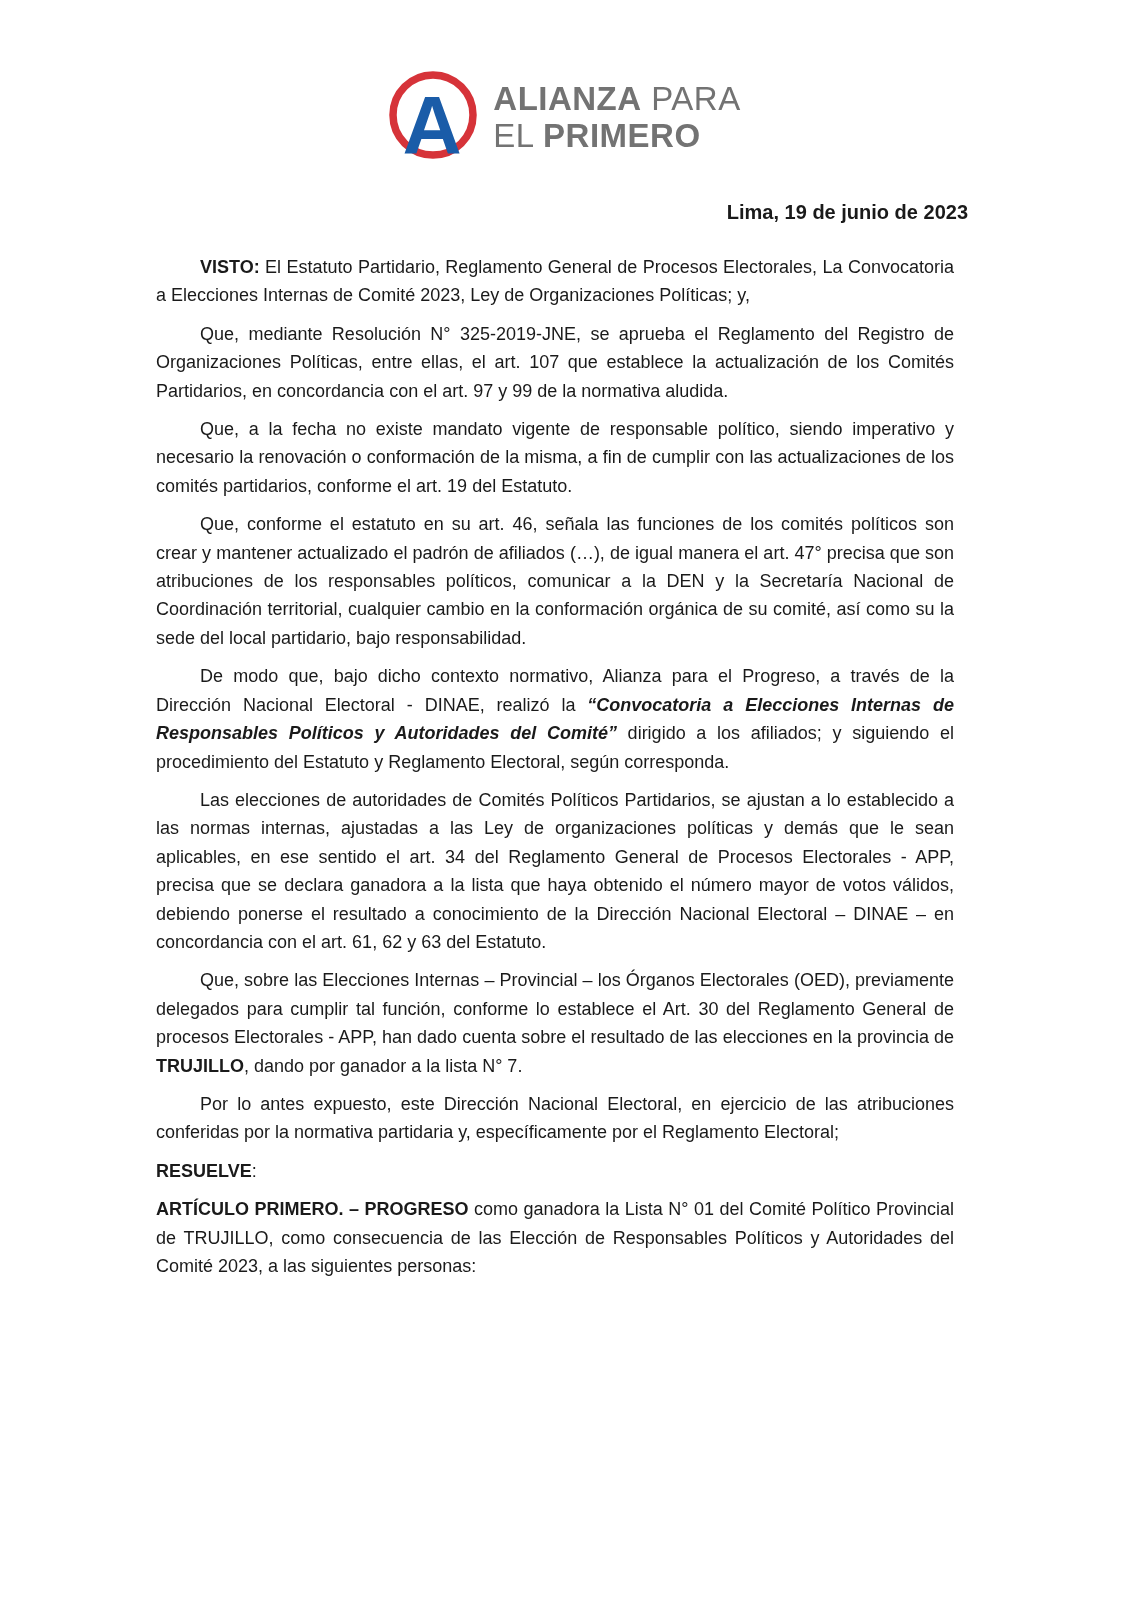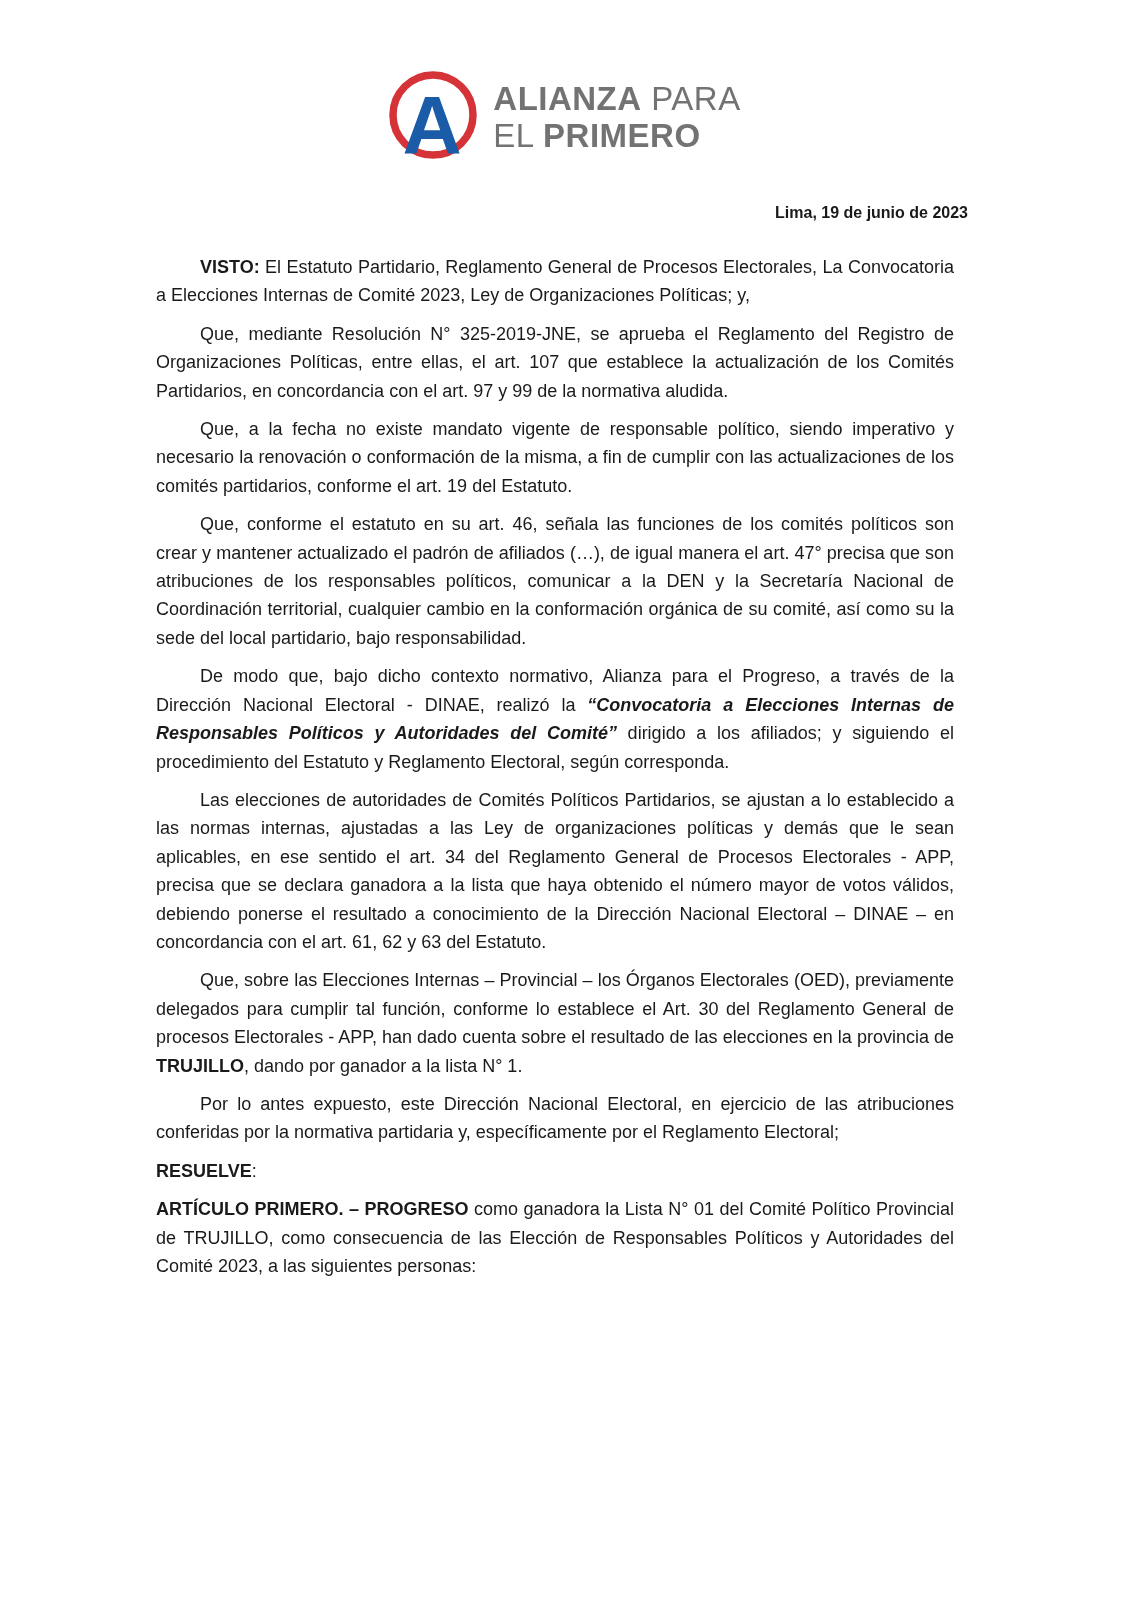--- a/index.html
+++ b/index.html
@@ -10,21 +10,21 @@
   }
   
   .logo-row{display:flex;justify-content:center;}
   .logo{display:flex;align-items:flex-start;gap:10px;height:118px;}
   .logo-ring{width:100px;height:116px;flex:0 0 auto;}
   .logo-text{padding-top:16px;line-height:37px;font-size:33px;letter-spacing:.5px;white-space:nowrap;}
   .lt-bold{font-weight:bold;}
   .lt-reg{font-weight:normal;}
   
   .title{margin-top:58px;text-align:center;font-weight:bold;font-size:20px;line-height:25px;}
-  .date{margin-top:19px;text-align:right;font-weight:bold;font-size:16px;line-height:23px;}
+  .date{margin-top:19px;text-align:right;font-weight:bold;font-size:20px;line-height:23px;}
   
   .doc-body{margin-top:29px;font-size:18px;line-height:28.4px;}
   .doc-body p{margin:0 14px 10px 0;text-align:justify;text-indent:44px;}
   .doc-body p.flush{text-indent:0;}
   .b{font-weight:bold;}
   .bi{font-weight:bold;font-style:italic;}
 </style>
 </head>
 <body>
 
@@ -54,21 +54,21 @@
     <p>Que, mediante Resolución N° 325-2019-JNE, se aprueba el Reglamento del Registro de Organizaciones Políticas, entre ellas, el art. 107 que establece la actualización de los Comités Partidarios, en concordancia con el art. 97 y 99 de la normativa aludida.</p>
 
     <p>Que, a la fecha no existe mandato vigente de responsable político, siendo imperativo y necesario la renovación o conformación de la misma, a fin de cumplir con las actualizaciones de los comités partidarios, conforme el art. 19 del Estatuto.</p>
 
     <p>Que, conforme el estatuto en su art. 46, señala las funciones de los comités políticos son crear y mantener actualizado el padrón de afiliados (…), de igual manera el art. 47° precisa que son atribuciones de los responsables políticos, comunicar a la DEN y la Secretaría Nacional de Coordinación territorial, cualquier cambio en la conformación orgánica de su comité, así como su la sede del local partidario, bajo responsabilidad.</p>
 
     <p><span>De modo que, bajo dicho contexto normativo, Alianza para el Progreso, a través de la Dirección Nacional Electoral - DINAE, realizó la </span><span class="bi">“Convocatoria a Elecciones Internas de Responsables Políticos y Autoridades del Comité”</span><span> dirigido a los afiliados; y siguiendo el procedimiento del Estatuto y Reglamento Electoral, según corresponda.</span></p>
 
     <p>Las elecciones de autoridades de Comités Políticos Partidarios, se ajustan a lo establecido a las normas internas, ajustadas a las Ley de organizaciones políticas y demás que le sean aplicables, en ese sentido el art. 34 del Reglamento General de Procesos Electorales - APP, precisa que se declara ganadora a la lista que haya obtenido el número mayor de votos válidos, debiendo ponerse el resultado a conocimiento de la Dirección Nacional Electoral – DINAE – en concordancia con el art. 61, 62 y 63 del Estatuto.</p>
 
-    <p><span>Que, sobre las Elecciones Internas – Provincial – los Órganos Electorales (OED), previamente delegados para cumplir tal función, conforme lo establece el Art. 30 del Reglamento General de procesos Electorales - APP, han dado cuenta sobre el resultado de las elecciones en la provincia de </span><span class="b">TRUJILLO</span><span>, dando por ganador a la lista N° 1.</span></p>
+    <p><span>Que, sobre las Elecciones Internas – Provincial – los Órganos Electorales (OED), previamente delegados para cumplir tal función, conforme lo establece el Art. 30 del Reglamento General de procesos Electorales - APP, han dado cuenta sobre el resultado de las elecciones en la provincia de </span><span class="b">TRUJILLO</span><span>, dando por ganador a la lista N° 7.</span></p>
 
     <p>Por lo antes expuesto, este Dirección Nacional Electoral, en ejercicio de las atribuciones conferidas por la normativa partidaria y, específicamente por el Reglamento Electoral;</p>
 
     <p class="flush"><span class="b">RESUELVE</span><span>:</span></p>
 
     <p class="flush"><span class="b">ARTÍCULO PRIMERO. – PROGRESO</span><span> como ganadora la Lista N° 01 del Comité Político Provincial de TRUJILLO, como consecuencia de las Elección de Responsables Políticos y Autoridades del Comité 2023, a las siguientes personas:</span></p>
 
   </div>
 </div>
 

